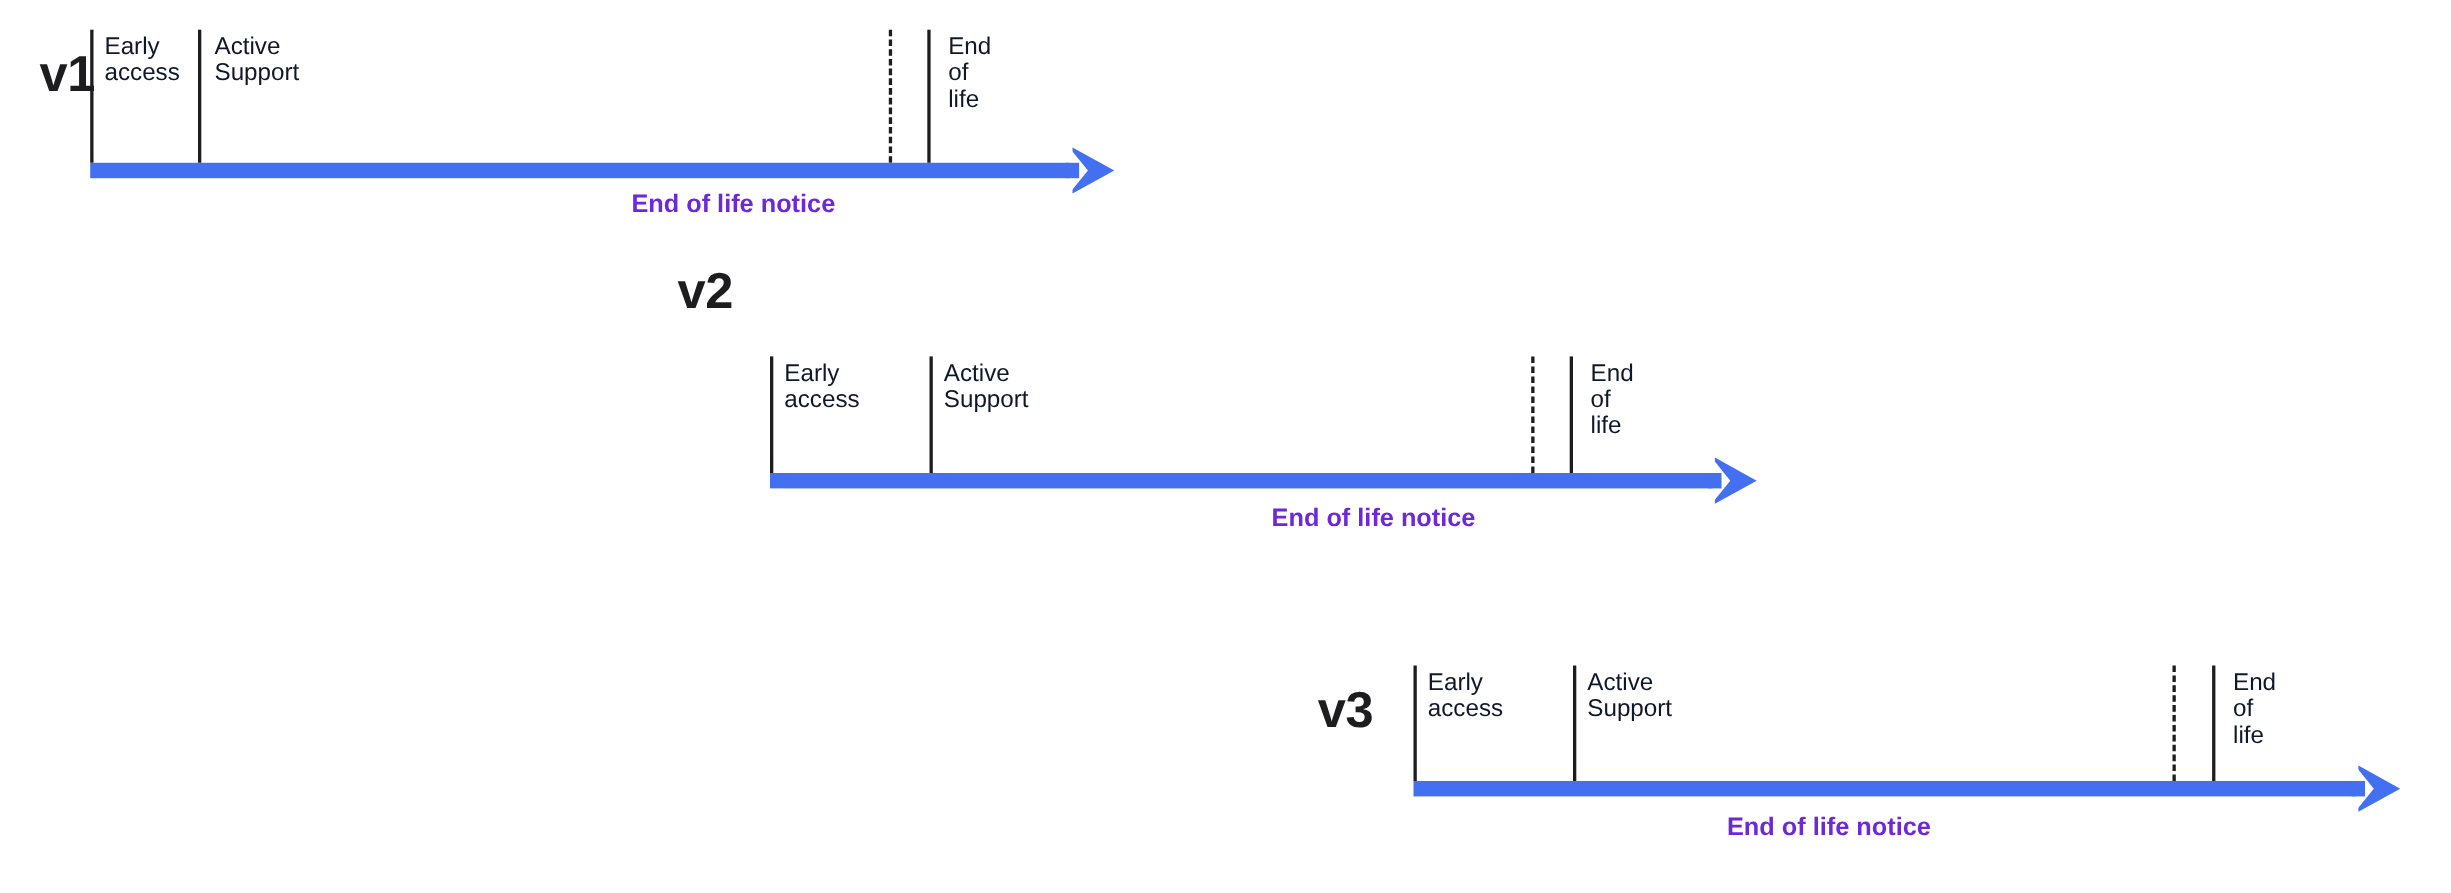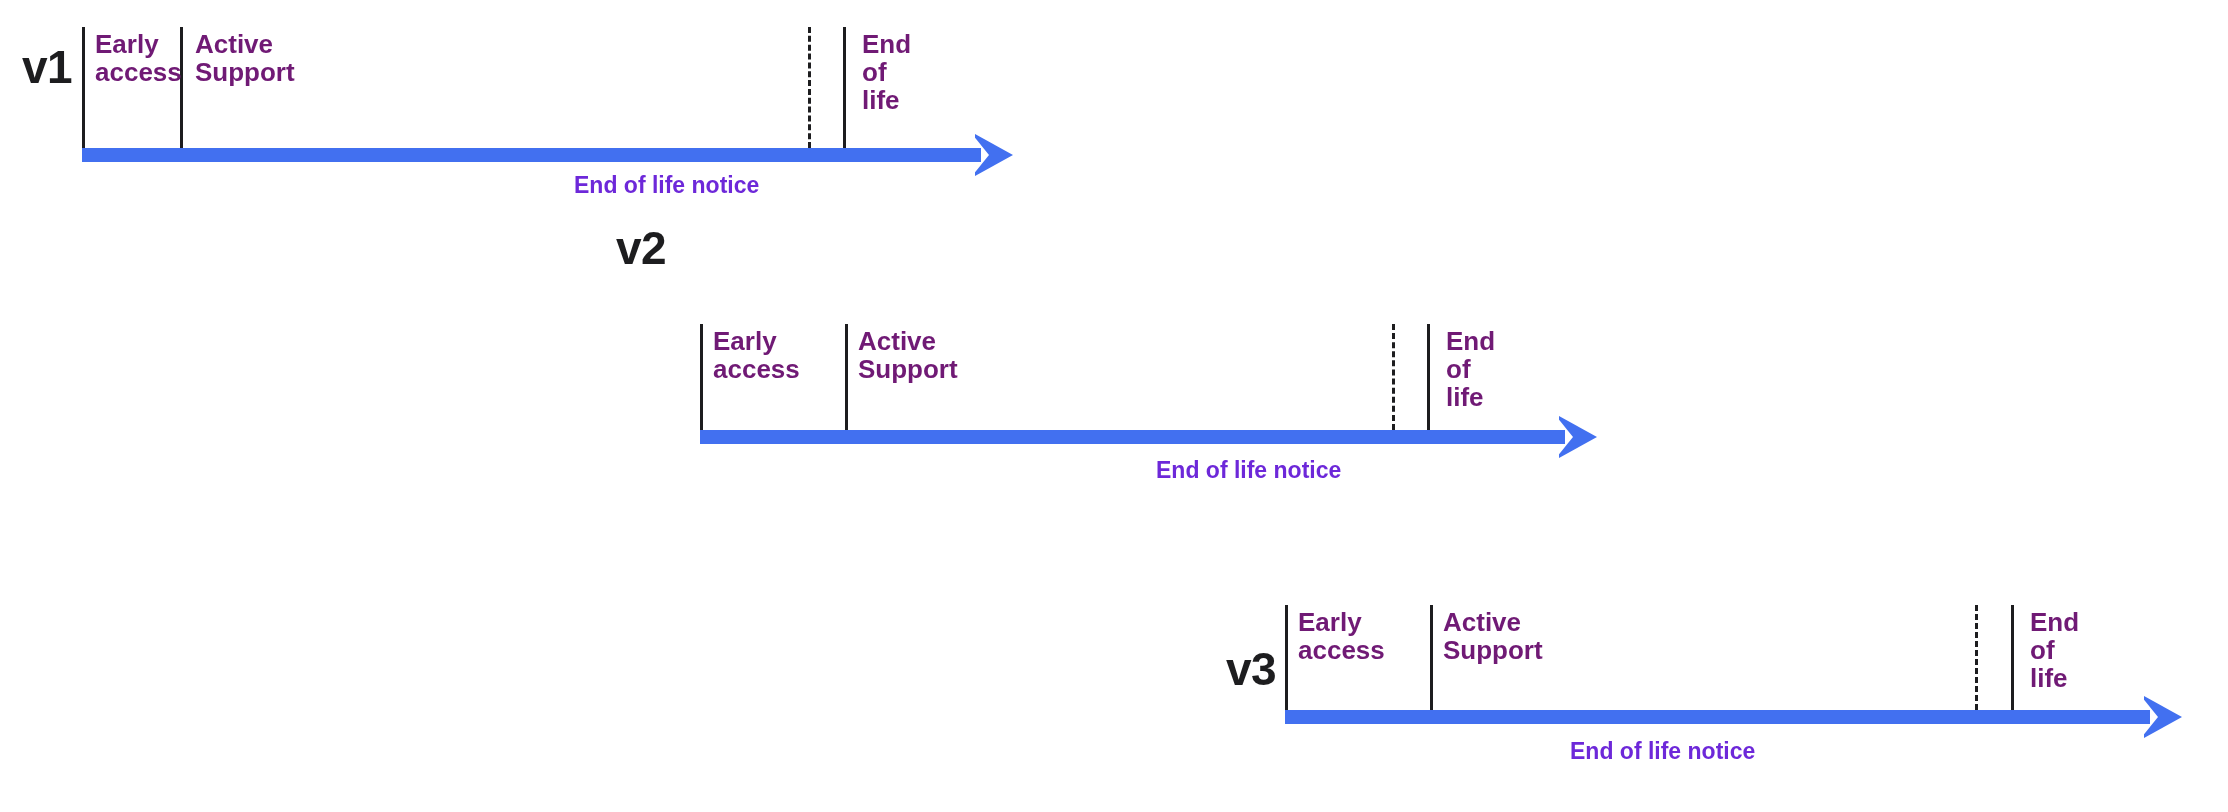--- a/index.html
+++ b/index.html
@@ -45,23 +45,23 @@
   }
   .tick.dashed {
     width: 0;
     background: none;
     border-left: 3px dashed #1d1d1f;
   }
 
   
   .phase-label {
     position: absolute;
-    font-size: 26px;
-    font-weight: 700;
-    color: #701a75;
+    font-size: 22px;
+    font-weight: 400;
+    color: #0f172a;
     line-height: 1.08;
     white-space: pre-line;
   }
 
   
   .notice-label {
     position: absolute;
     font-size: 23px;
     font-weight: 700;
     color: #6d28d9;
@@ -89,53 +89,53 @@
     border-bottom: 21px solid transparent;
     border-left: 17px solid #ffffff;
   }
 </style>
 </head>
 <body>
 
 <div id="canvas">
 
 <div class="timeline-row">
-      <div class="version-label" style="left: 22px; top: 44px;">v1</div>
+      <div class="version-label" style="left: 36px; top: 44px;">v1</div>
       <div class="tick" style="left: 82px; top: 27px; height: 121px;"></div>
       <div class="tick" style="left: 180px; top: 27px; height: 121px;"></div>
       <div class="tick" style="left: 843px; top: 27px; height: 121px;"></div>
       <div class="tick dashed" style="left: 808px; top: 27px; height: 121px;"></div>
       <div class="phase-label" style="left: 95px; top: 30px;">Early
 access</div>
       <div class="phase-label" style="left: 195px; top: 30px;">Active Support</div>
       <div class="phase-label" style="left: 862px; top: 30px;">End of life</div>
       <div class="arrow-shaft" style="left: 82px; top: 148px; width: 899px; background: rgb(66, 112, 240);"></div>
       <div class="arrow-head" style="left: 975px; top: 134px; border-left: 38px solid rgb(66, 112, 240);"></div>
       <div class="arrow-notch" style="left: 972px; top: 134px;"></div>
       <div class="arrow-shaft" style="left: 969px; top: 148px; width: 12px; background: rgb(66, 112, 240);"></div>
       <div class="notice-label" style="left: 574px; top: 174px;">End of life notice</div>
     </div>
     <div class="timeline-row">
-      <div class="version-label" style="left: 616px; top: 225px;">v2</div>
+      <div class="version-label" style="left: 616px; top: 241px;">v2</div>
       <div class="tick" style="left: 700px; top: 324px; height: 106px;"></div>
       <div class="tick" style="left: 845px; top: 324px; height: 106px;"></div>
       <div class="tick" style="left: 1427px; top: 324px; height: 106px;"></div>
       <div class="tick dashed" style="left: 1392px; top: 324px; height: 106px;"></div>
       <div class="phase-label" style="left: 713px; top: 327px;">Early
 access</div>
       <div class="phase-label" style="left: 858px; top: 327px;">Active Support</div>
       <div class="phase-label" style="left: 1446px; top: 327px;">End of life</div>
       <div class="arrow-shaft" style="left: 700px; top: 430px; width: 865px; background: rgb(66, 112, 240);"></div>
       <div class="arrow-head" style="left: 1559px; top: 416px; border-left: 38px solid rgb(66, 112, 240);"></div>
       <div class="arrow-notch" style="left: 1556px; top: 416px;"></div>
       <div class="arrow-shaft" style="left: 1553px; top: 430px; width: 12px; background: rgb(66, 112, 240);"></div>
       <div class="notice-label" style="left: 1156px; top: 459px;">End of life notice</div>
     </div>
     <div class="timeline-row">
-      <div class="version-label" style="left: 1198px; top: 646px; margin-left: 28px;">v3</div>
+      <div class="version-label" style="left: 1198px; top: 622px;">v3</div>
       <div class="tick" style="left: 1285px; top: 605px; height: 105px;"></div>
       <div class="tick" style="left: 1430px; top: 605px; height: 105px;"></div>
       <div class="tick" style="left: 2011px; top: 605px; height: 105px;"></div>
       <div class="tick dashed" style="left: 1975px; top: 605px; height: 105px;"></div>
       <div class="phase-label" style="left: 1298px; top: 608px;">Early
 access</div>
       <div class="phase-label" style="left: 1443px; top: 608px;">Active Support</div>
       <div class="phase-label" style="left: 2030px; top: 608px;">End of life</div>
       <div class="arrow-shaft" style="left: 1285px; top: 710px; width: 865px; background: rgb(66, 112, 240);"></div>
       <div class="arrow-head" style="left: 2144px; top: 696px; border-left: 38px solid rgb(66, 112, 240);"></div>

